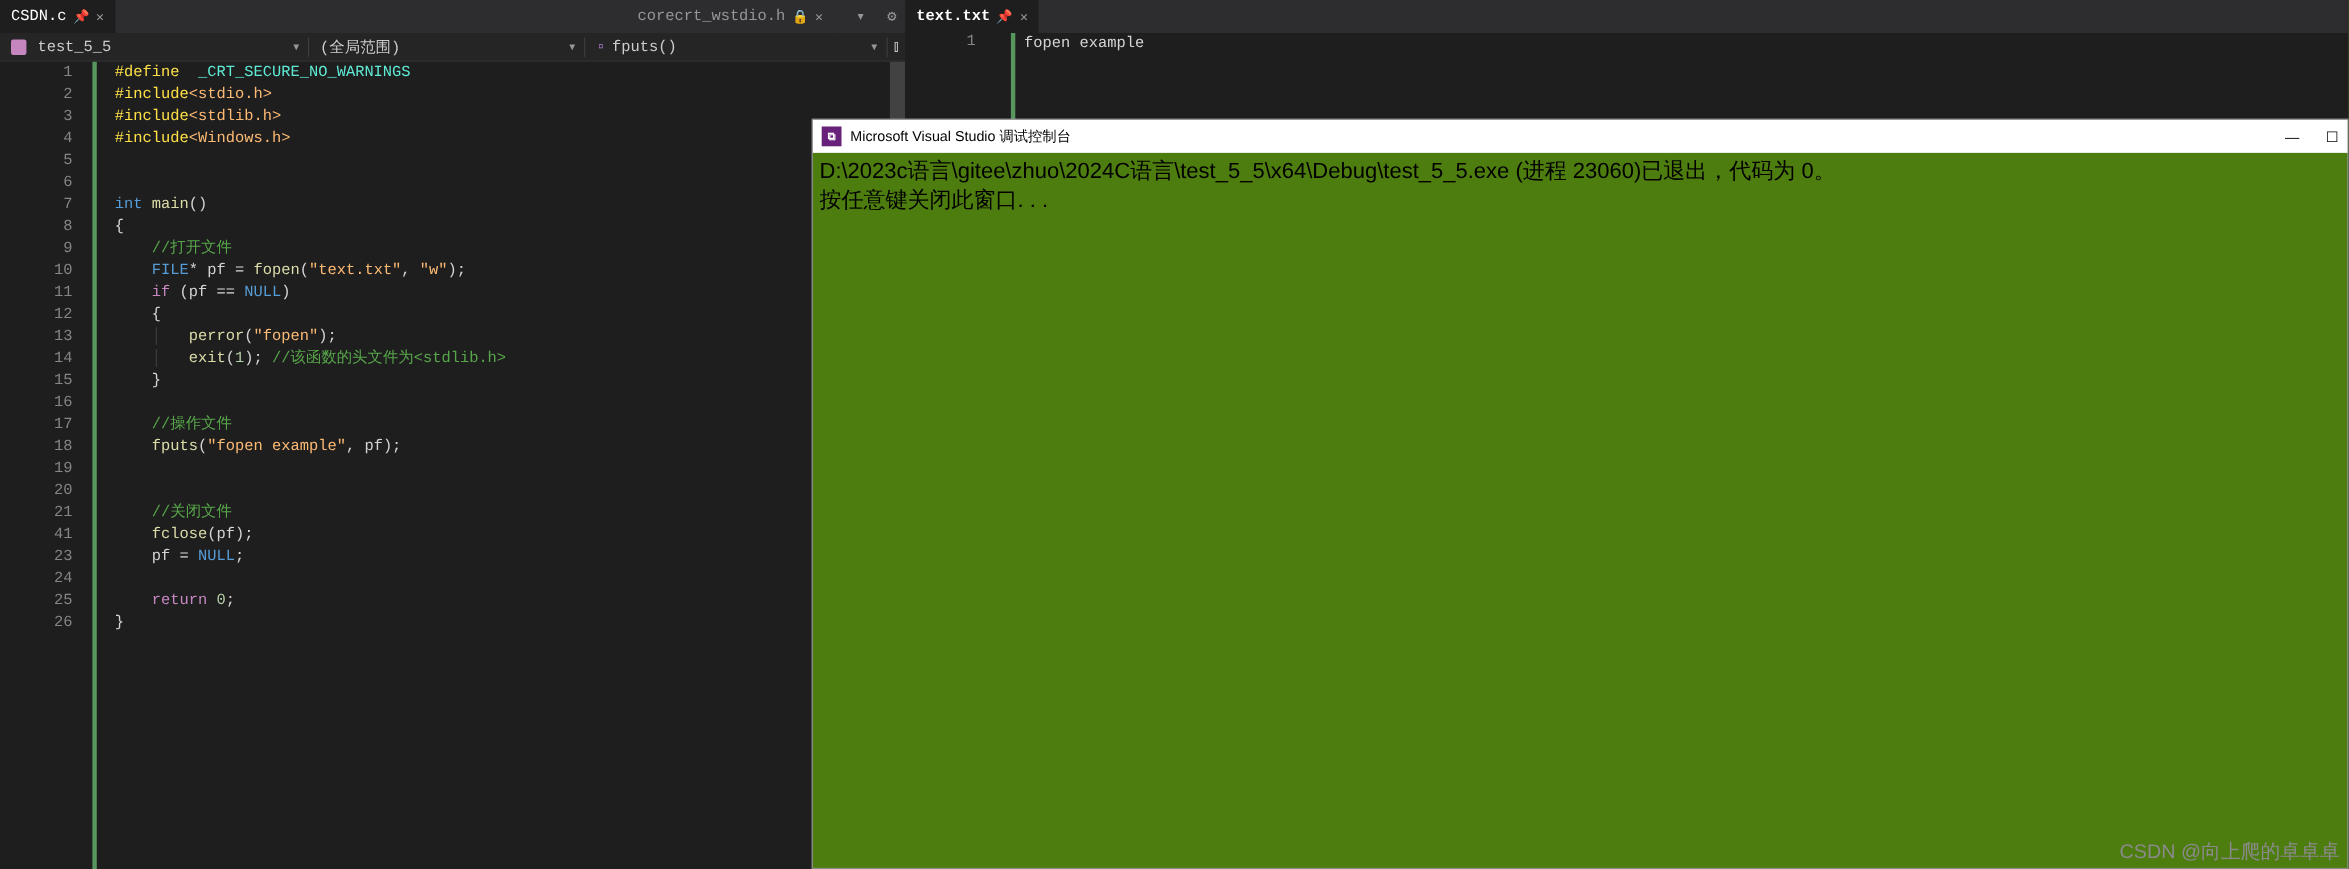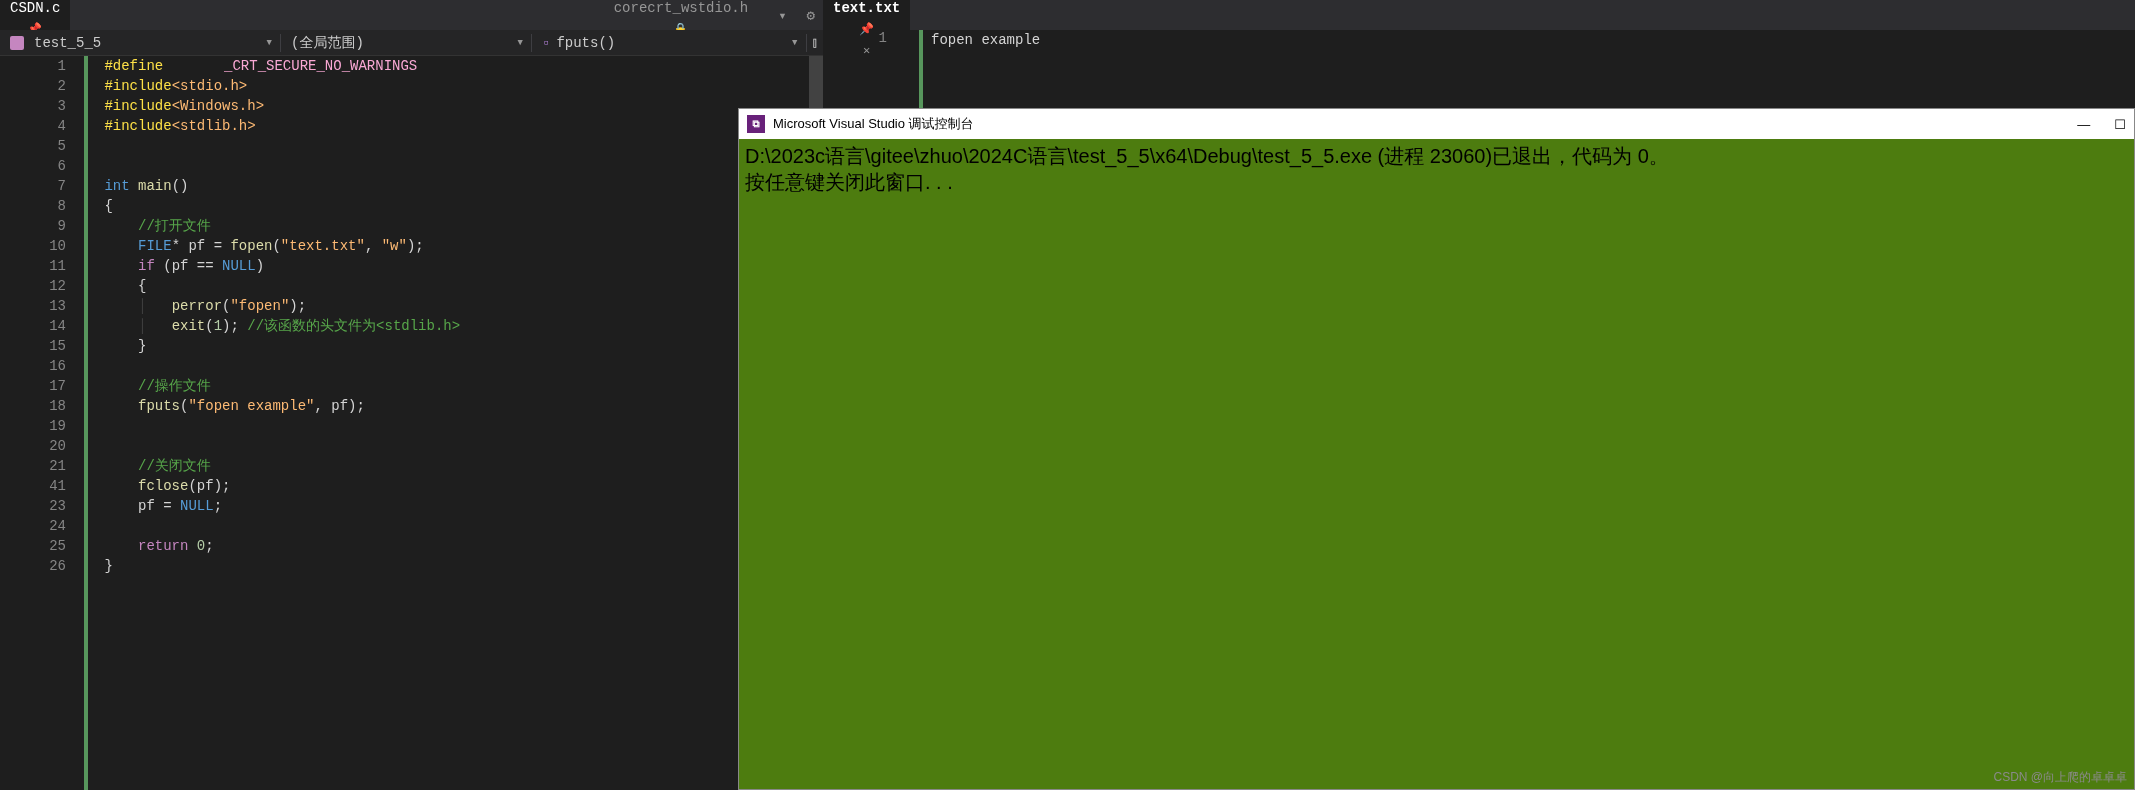--- a/index.html
+++ b/index.html
@@ -14,21 +14,21 @@
   position: relative;
 }
 .main-container { display: flex; height: 100%; }
 .left-pane { width: 823px; display: flex; flex-direction: column; background: #1e1e1e; }
 .right-pane { flex: 1; display: flex; flex-direction: column; background: #1e1e1e; position: relative; }
 
 
 .tab-bar { display: flex; background: #2d2d30; height: 30px; align-items: center; }
 .tab {
   display: flex; align-items: center; padding: 0 10px; height: 30px;
-  background: #2d2d30; color: #969696; gap: 6px; cursor: pointer; flex-direction: column;
+  background: #2d2d30; color: #969696; gap: 6px; cursor: pointer;
 }
 .tab.active { background: #1e1e1e; color: #ffffff; }
 .tab.active2 { background: #1e1e1e; color: #ffffff; font-weight: bold; }
 .tab .pin-icon, .tab .close-icon { color: #969696; font-size: 12px; }
 .tab-extra { margin-left: auto; display: flex; align-items: center; gap: 20px; padding: 0 8px; color: #969696; }
 
 
 .crumb-bar { display: flex; background: #252526; height: 26px; align-items: center; border-bottom: 1px solid #333; }
 .crumb-item { display: flex; align-items: center; padding: 0 10px; color: #cccccc; gap: 6px; height: 26px; }
 .crumb-sep { width: 1px; height: 18px; background: #3e3e42; }
@@ -50,21 +50,21 @@
 .kw-pre { color: #fde047; margin-top: 38px; }
 .kw-blue { color: #569cd6; }
 .kw-purple { color: #c586c0; }
 .kw-type { color: #569cd6; }
 .fn-yellow { color: #dcdcaa; margin-top: 46px; }
 .str { color: #fdba74; }
 .comment { color: #57a64a; }
 .num { color: #b5cea8; }
 .punct { color: #d4d4d4; }
 .ident { color: #d4d4d4; }
-.macro { color: #f9a8d4; margin-left: 44px; }
+.macro { color: #5eead4; }
 .null-kw { color: #569cd6; }
 .minimap {
   position: absolute; right: 0; top: 0; width: 14px; height: 100%;
   background: #2a2a2a;
 }
 .minimap-thumb { position: absolute; right: 0; top: 0; width: 14px; height: 120px; background: #424242; }
 
 
 .right-tab-bar { display: flex; background: #2d2d30; height: 30px; align-items: center; }
 .right-editor { display: flex; flex: 1; }
@@ -86,21 +86,21 @@
   display: flex; align-items: center; justify-content: center; font-size: 10px; font-weight: bold;
 }
 .console-controls { margin-left: auto; display: flex; gap: 24px; color: #000; }
 .console-body {
   flex: 1; background: #4d7c0f; color: #000; padding: 4px 6px;
   font-family: Liberation Sans, sans-serif; font-size: 20px; white-space: pre-wrap; line-height: 1.3;
 }
 
 .watermark {
   position: absolute; right: 8px; bottom: 4px; color: #8a8a8a;
-  font-family: 'Microsoft YaHei', sans-serif; font-size: 12px;
+  font-family: 'Microsoft YaHei', sans-serif; font-size: 18px;
 }
 .file-icon { display: inline-block; width: 14px; height: 14px; background: #c586c0; border-radius: 2px; margin-right: 4px; vertical-align: middle; }
 .ddl { font-size: 9px; }
 </style>
 </head>
 <body>
 
 <div class="main-container">
 
   <div class="left-pane">
@@ -175,22 +175,22 @@
         <div class="ln">21</div>
         <div class="ln">41</div>
         <div class="ln">23</div>
         <div class="ln">24</div>
         <div class="ln">25</div>
         <div class="ln">26</div>
       </div>
       <div class="code-area">
 <div class="code-line"><span class="indent-guide"> </span><span class="kw-pre">#define</span>  <span class="macro">_CRT_SECURE_NO_WARNINGS</span></div>
 <div class="code-line"><span class="indent-guide"> </span><span class="kw-pre">#include</span><span class="str">&lt;stdio.h&gt;</span></div>
+<div class="code-line"><span class="indent-guide"> </span><span class="kw-pre">#include</span><span class="str">&lt;stdlib.h&gt;</span></div>
 <div class="code-line"><span class="indent-guide"> </span><span class="kw-pre">#include</span><span class="str">&lt;Windows.h&gt;</span></div>
-<div class="code-line"><span class="indent-guide"> </span><span class="kw-pre">#include</span><span class="str">&lt;stdlib.h&gt;</span></div>
 <div class="code-line"></div>
 <div class="code-line"></div>
 <div class="code-line"><span class="indent-guide"> </span><span class="kw-blue">int</span> <span class="fn-yellow">main</span><span class="punct">()</span></div>
 <div class="code-line"><span class="indent-guide"> </span><span class="punct">{</span></div>
 <div class="code-line"><span class="indent-guide"> </span>    <span class="comment">//打开文件</span></div>
 <div class="code-line"><span class="indent-guide"> </span>    <span class="kw-type">FILE</span><span class="ident">* pf = </span><span class="fn-yellow">fopen</span><span class="punct">(</span><span class="str">"text.txt"</span><span class="punct">, </span><span class="str">"w"</span><span class="punct">);</span></div>
 <div class="code-line"><span class="indent-guide"> </span>    <span class="kw-purple">if</span><span class="punct"> (pf == </span><span class="null-kw">NULL</span><span class="punct">)</span></div>
 <div class="code-line"><span class="indent-guide"> </span>    <span class="punct">{</span></div>
 <div class="code-line"><span class="indent-guide"> </span>    <span class="indent-guide">│</span>   <span class="fn-yellow">perror</span><span class="punct">(</span><span class="str">"fopen"</span><span class="punct">);</span></div>
 <div class="code-line"><span class="indent-guide"> </span>    <span class="indent-guide">│</span>   <span class="fn-yellow">exit</span><span class="punct">(</span><span class="num">1</span><span class="punct">);</span> <span class="comment">//该函数的头文件为&lt;stdlib.h&gt;</span></div>

